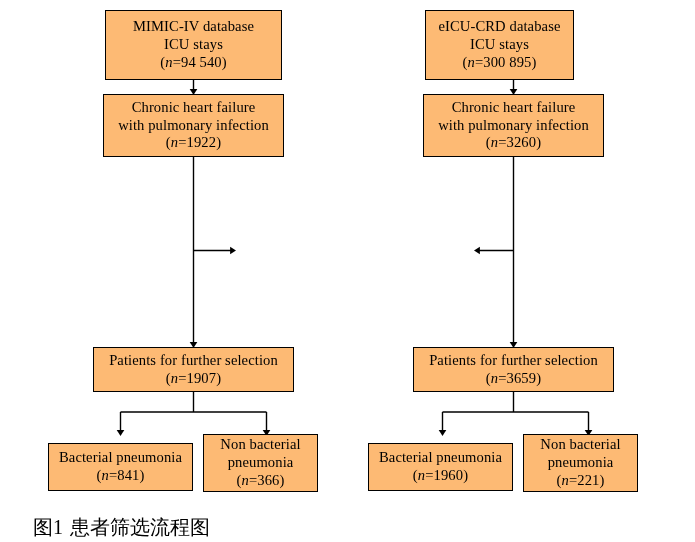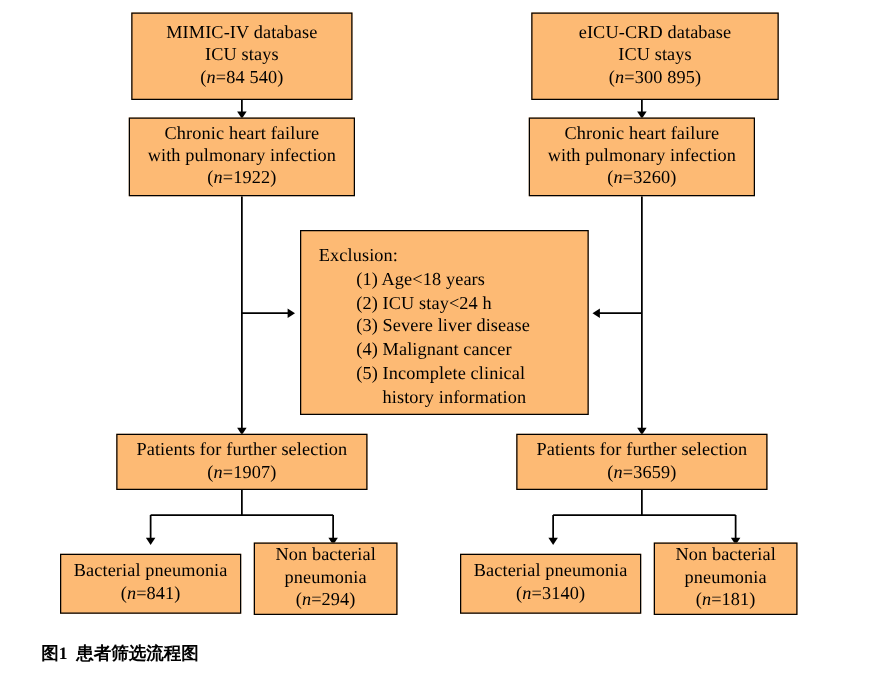--- a/index.html
+++ b/index.html
@@ -61,22 +61,22 @@
     left: 0; top: 0;
     width: 695px; height: 542px;
     z-index: 1;
   }
 
   
   #caption {
     position: absolute;
     left: 33px;
     top: 514px;
-    font-size: 14px;
-    font-weight: bold;
+    font-size: 20px;
+    font-weight: normal;
     white-space: nowrap;
     font-family: "Liberation Serif", "DejaVu Serif", serif;
   }
   #caption .cap-num { margin-right: 7px; }
 </style>
 </head>
 <body>
 
 <div id="flow-root">
 
@@ -112,80 +112,71 @@
       <line x1="513.5" y1="392" x2="513.5" y2="412"></line>
       <line x1="442.5" y1="412" x2="588.5" y2="412"></line>
       <line x1="442.5" y1="412" x2="442.5" y2="433" marker-end="url(#arrow-down)"></line>
       <line x1="588.5" y1="412" x2="588.5" y2="433" marker-end="url(#arrow-down)"></line>
     </g>
   </svg>
 
   <div class="node" style="left:105px; top:10px; width:177px; height:70px;">
     <span class="ln">MIMIC-IV database</span>
     <span class="ln">ICU stays</span>
-    <span class="ln"><span>(</span><span class="nvar">n</span><span>=84 540)</span></span>
+    <span class="ln"><span>(</span><span class="nvar">n</span><span>=94 540)</span></span>
   </div>
 
-  <div class="node" style="left:425px; top:10px; width:198px; height:70px;">
+  <div class="node" style="left:425px; top:10px; width:149px; height:70px;">
     <span class="ln">eICU-CRD database</span>
     <span class="ln">ICU stays</span>
     <span class="ln"><span>(</span><span class="nvar">n</span><span>=300 895)</span></span>
   </div>
 
   <div class="node" style="left:103px; top:94px; width:181px; height:63px;">
     <span class="ln">Chronic heart failure</span>
     <span class="ln">with pulmonary infection</span>
     <span class="ln"><span>(</span><span class="nvar">n</span><span>=1922)</span></span>
   </div>
 
   <div class="node" style="left:423px; top:94px; width:181px; height:63px;">
     <span class="ln">Chronic heart failure</span>
     <span class="ln">with pulmonary infection</span>
     <span class="ln"><span>(</span><span class="nvar">n</span><span>=3260)</span></span>
   </div>
 
-  <div class="node exclusion" style="left:240px; top:184px; width:231px; height:148px;">
-    <span class="ln">Exclusion:</span>
-    <span class="ln item">(1) Age&lt;18 years</span>
-    <span class="ln item">(2) ICU stay&lt;24 h</span>
-    <span class="ln item">(3) Severe liver disease</span>
-    <span class="ln item">(4) Malignant cancer</span>
-    <span class="ln item">(5) Incomplete clinical</span>
-    <span class="ln cont">history information</span>
-  </div>
 
   <div class="node" style="left:93px; top:347px; width:201px; height:45px;">
     <span class="ln">Patients for further selection</span>
     <span class="ln"><span>(</span><span class="nvar">n</span><span>=1907)</span></span>
   </div>
 
   <div class="node" style="left:413px; top:347px; width:201px; height:45px;">
     <span class="ln">Patients for further selection</span>
     <span class="ln"><span>(</span><span class="nvar">n</span><span>=3659)</span></span>
   </div>
 
   <div class="node" style="left:48px; top:443px; width:145px; height:48px;">
     <span class="ln">Bacterial pneumonia</span>
     <span class="ln"><span>(</span><span class="nvar">n</span><span>=841)</span></span>
   </div>
 
   <div class="node" style="left:203px; top:434px; width:115px; height:58px;">
     <span class="ln">Non bacterial</span>
     <span class="ln">pneumonia</span>
-    <span class="ln"><span>(</span><span class="nvar">n</span><span>=294)</span></span>
+    <span class="ln"><span>(</span><span class="nvar">n</span><span>=366)</span></span>
   </div>
 
   <div class="node" style="left:368px; top:443px; width:145px; height:48px;">
     <span class="ln">Bacterial pneumonia</span>
-    <span class="ln"><span>(</span><span class="nvar">n</span><span>=3140)</span></span>
+    <span class="ln"><span>(</span><span class="nvar">n</span><span>=1960)</span></span>
   </div>
 
   <div class="node" style="left:523px; top:434px; width:115px; height:58px;">
     <span class="ln">Non bacterial</span>
     <span class="ln">pneumonia</span>
-    <span class="ln"><span>(</span><span class="nvar">n</span><span>=181)</span></span>
+    <span class="ln"><span>(</span><span class="nvar">n</span><span>=221)</span></span>
   </div>
 
   <div id="caption">
     <span class="cap-num">图1</span><span>患者筛选流程图</span>
   </div>
 
 </div>
 
 </body></html>

